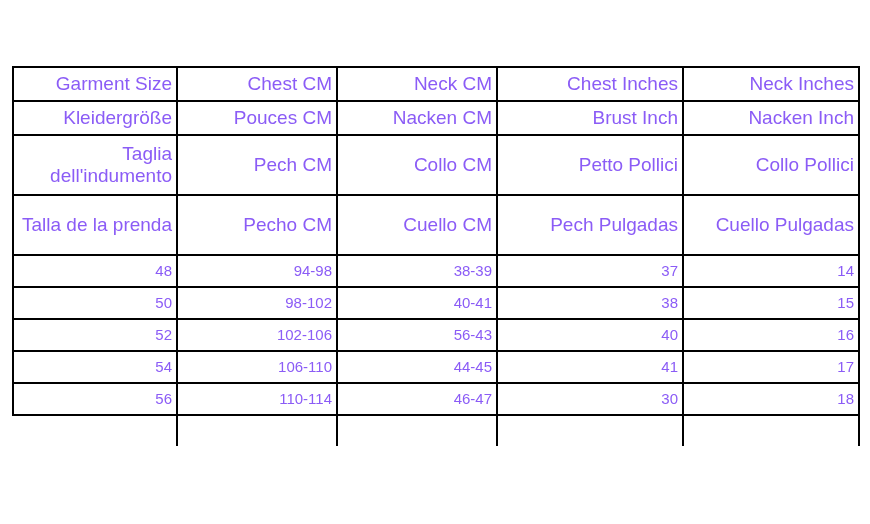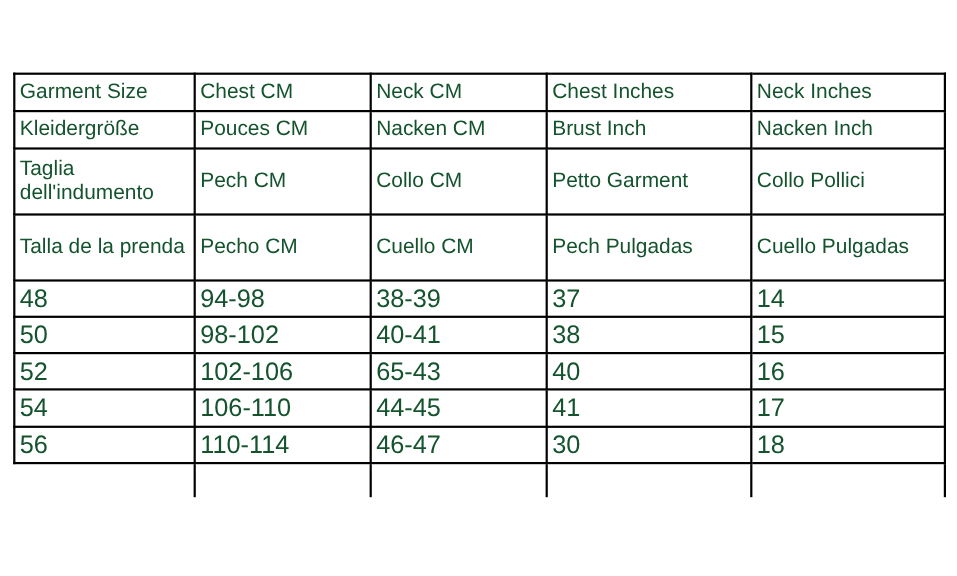--- a/index.html
+++ b/index.html
@@ -33,33 +33,33 @@
     background: #ffffff;
   }
   table.size-table col.c0 { width: 164px; }
   table.size-table col.c1 { width: 160px; }
   table.size-table col.c2 { width: 160px; }
   table.size-table col.c3 { width: 186px; }
   table.size-table col.c4 { width: 176px; }
 
   table.size-table td {
     border: 2px solid #000000;
-    text-align: left;
+    text-align: right;
     vertical-align: middle;
     font-size: 19px;
     line-height: 1.18;
     padding: 2px 4px;
     font-family: "Liberation Sans", sans-serif;
-    color: #14532d;
+    color: #8b5cf6;
   }
   tr.lang-row td { height: 28px; }
   tr.lang-row-tall td { height: 54px; }
   tr.data-row td {
     height: 26px;
-    font-size: 23px;
+    font-size: 15px;
   }
   tr.tail-row td {
     height: 26px;
     border-left: 2px solid #000000;
     border-right: 2px solid #000000;
     border-top: 2px solid #000000;
     border-bottom: none;
   }
   tr.tail-row td.blank-edge {
     border-left: none;
@@ -91,21 +91,21 @@
           <td>Kleidergröße</td>
           <td>Pouces CM</td>
           <td>Nacken CM</td>
           <td>Brust Inch</td>
           <td>Nacken Inch</td>
         </tr>
         <tr class="lang-row-tall">
           <td>Taglia dell'indumento</td>
           <td>Pech CM</td>
           <td>Collo CM</td>
-          <td>Petto Garment</td>
+          <td>Petto Pollici</td>
           <td>Collo Pollici</td>
         </tr>
         <tr class="lang-row-tall">
           <td>Talla de la prenda</td>
           <td>Pecho CM</td>
           <td>Cuello CM</td>
           <td>Pech Pulgadas</td>
           <td>Cuello Pulgadas</td>
         </tr>
 
@@ -119,21 +119,21 @@
         <tr class="data-row">
           <td>50</td>
           <td>98-102</td>
           <td>40-41</td>
           <td>38</td>
           <td>15</td>
         </tr>
         <tr class="data-row">
           <td>52</td>
           <td>102-106</td>
-          <td>65-43</td>
+          <td>56-43</td>
           <td>40</td>
           <td>16</td>
         </tr>
         <tr class="data-row">
           <td>54</td>
           <td>106-110</td>
           <td>44-45</td>
           <td>41</td>
           <td>17</td>
         </tr>

